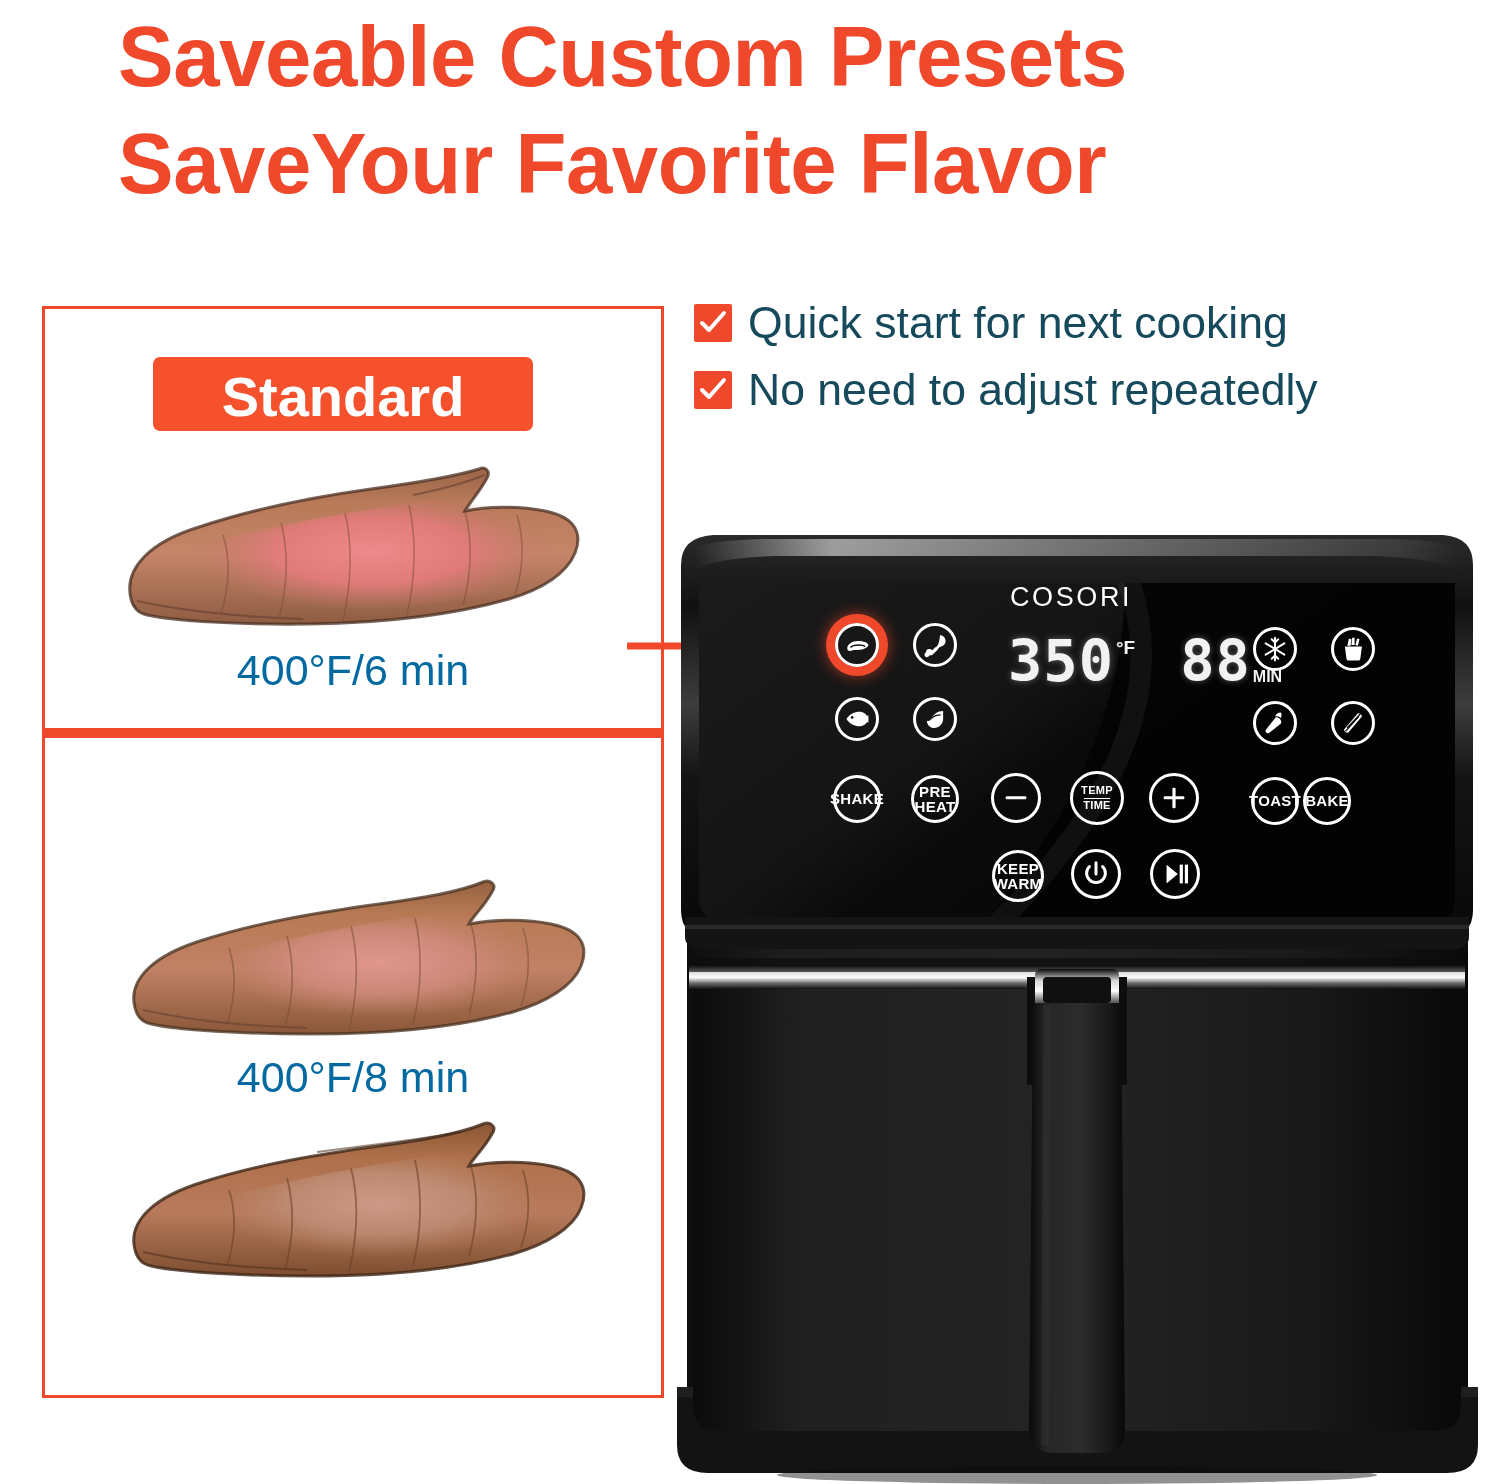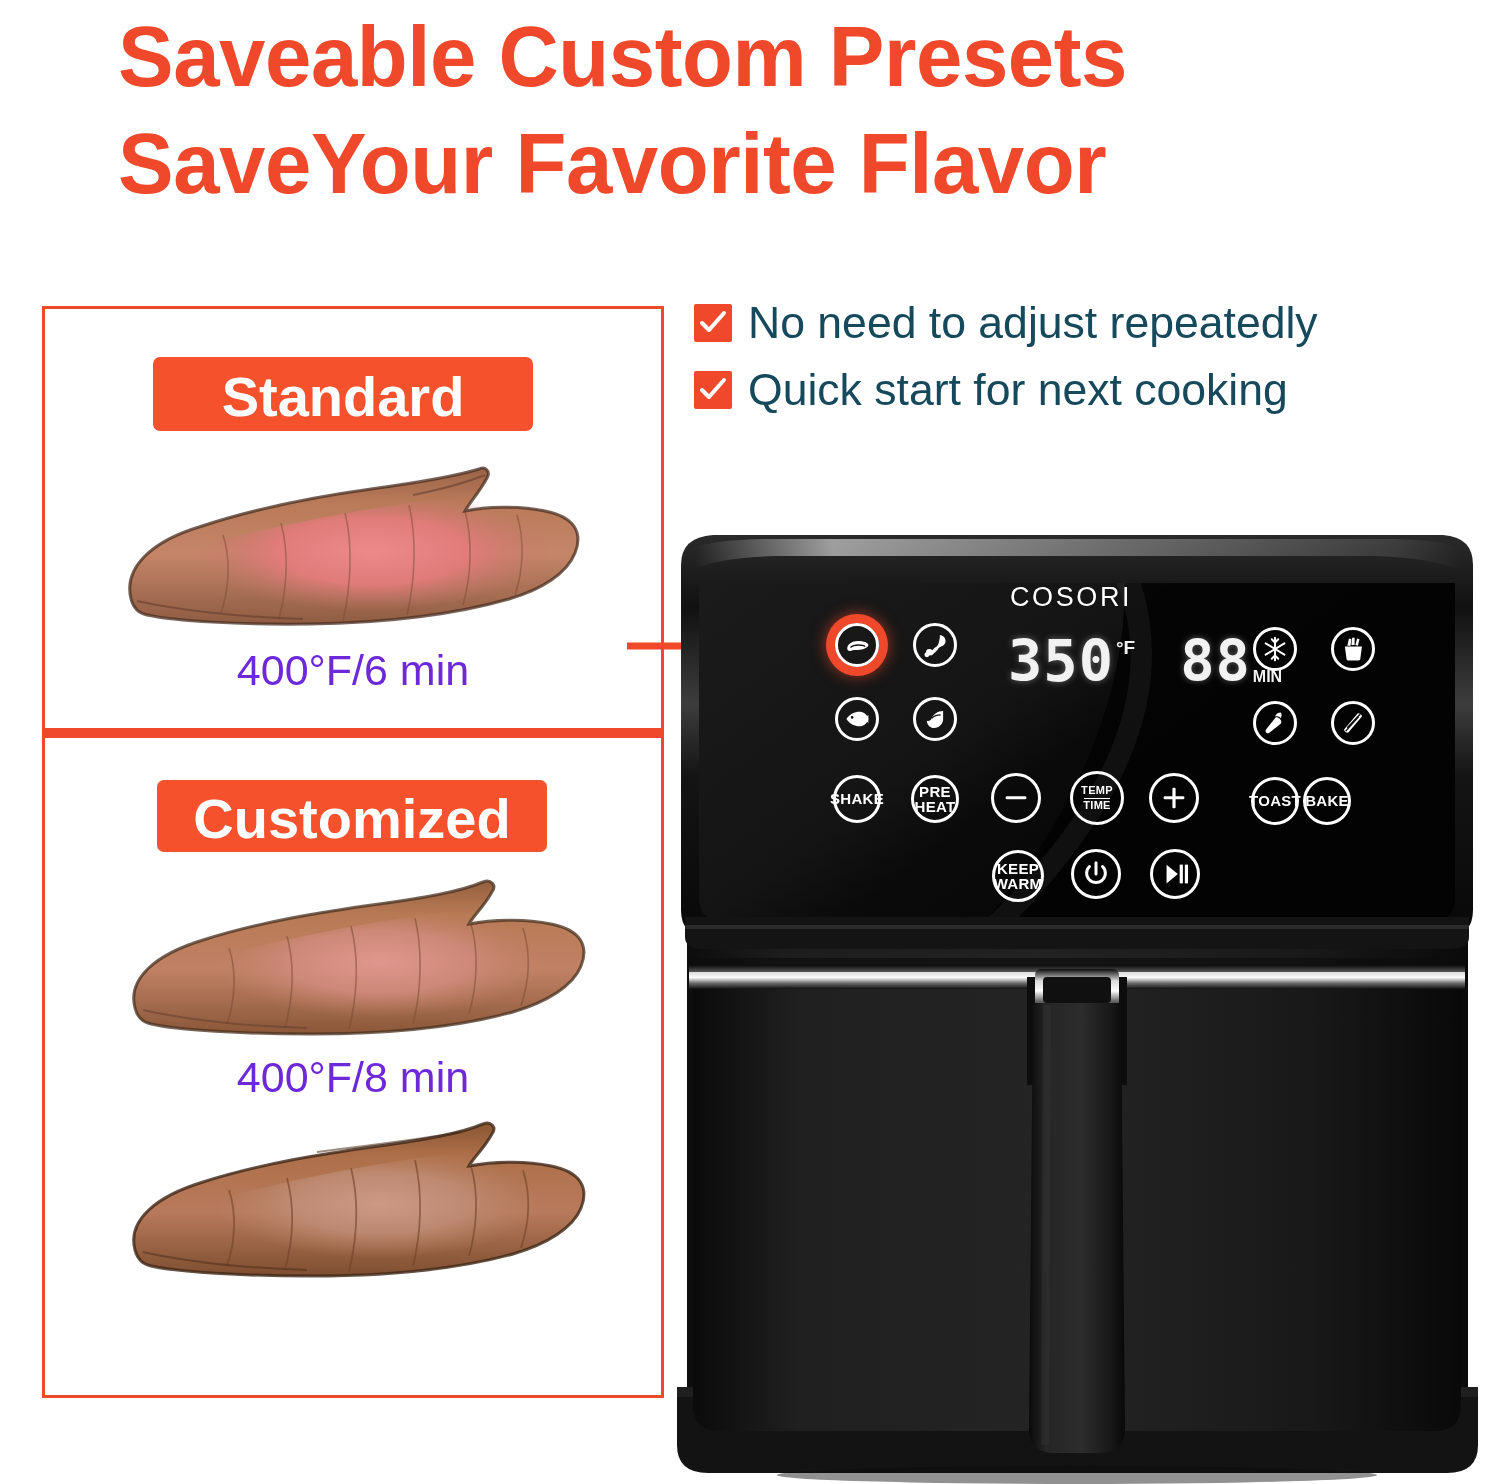--- a/index.html
+++ b/index.html
@@ -66,21 +66,21 @@
     position: absolute; left: 108px; top: 48px;
     width: 380px; height: 74px; font-size: 56px; padding-top: 12px;
   }
   .badge-custom {
     position: absolute; left: 112px; top: 42px;
     width: 390px; height: 72px; font-size: 56px; padding-top: 11px;
   }
 
   .caption {
     position: absolute; width: 100%; text-align: center;
-    color: #6d28d9; font-size: 43px; line-height: 1;
+    color: #0369a1; font-size: 43px; line-height: 1;
     font-family: "Liberation Sans", sans-serif;
   }
 
   
   .steak { position: absolute; }
   .steak svg { display: block; }
 
   
   .connector { position: absolute; left: 0; top: 0; pointer-events: none; }
 
@@ -139,29 +139,29 @@
   <span class="l2">SaveYour Favorite Flavor</span>
 </div>
 
 <div class="bullets">
   <div class="bullet">
     <span class="chk">
       <svg width="28" height="26" viewBox="0 0 28 26">
           <path d="M3 13 L10 20 L25 3" stroke="#fff" stroke-width="4" fill="none" stroke-linecap="round" stroke-linejoin="round"></path>
         </svg>
     </span>
-    <span class="bullet-text">No need to adjust repeatedly</span>
+    <span class="bullet-text">Quick start for next cooking</span>
   </div>
   <div class="bullet">
     <span class="chk">
       <svg width="28" height="26" viewBox="0 0 28 26">
           <path d="M3 13 L10 20 L25 3" stroke="#fff" stroke-width="4" fill="none" stroke-linecap="round" stroke-linejoin="round"></path>
         </svg>
     </span>
-    <span class="bullet-text">Quick start for next cooking</span>
+    <span class="bullet-text">No need to adjust repeatedly</span>
   </div>
 </div>
 
 <div class="cmp">
 
   <div class="box box-standard">
     <div class="badge badge-standard">Standard</div>
 
     <div class="steak" style="left:68px; top:140px;">
       <svg width="480" height="195" viewBox="0 0 480 195">
@@ -193,21 +193,20 @@
           <path d="M372 26 C352 34 330 40 300 46"></path>
         </g>
         <path d="M18 150 C10 118 40 92 86 78 C140 60 200 48 258 40 C302 34 340 28 366 20 C372 17 378 22 374 29 C366 44 356 54 352 62 C372 58 404 56 432 62 C462 68 470 84 462 104 C454 124 430 140 396 150 C340 166 270 174 196 175 C128 176 62 172 34 166 C24 164 20 158 18 150 Z" fill="none" stroke="#4A2F21" stroke-width="3" opacity="0.75"></path>
       </svg>
     </div>
 
     <div class="caption" style="top:340px;">400°F/6 min</div>
   </div>
 
   <div class="box box-custom">
-    <div class="badge badge-custom">Customized</div>
 
     <div class="steak" style="left:72px; top:128px;">
       <svg width="480" height="185" viewBox="0 0 480 185">
         <defs>
           <radialGradient id="medCore" cx="52%" cy="52%" r="44%">
             <stop offset="0%" stop-color="#E49A93"></stop>
             <stop offset="55%" stop-color="#D08A7C"></stop>
             <stop offset="100%" stop-color="#BE7F66" stop-opacity="0"></stop>
           </radialGradient>
           <linearGradient id="crustB" x1="0" y1="0" x2="0" y2="1">

